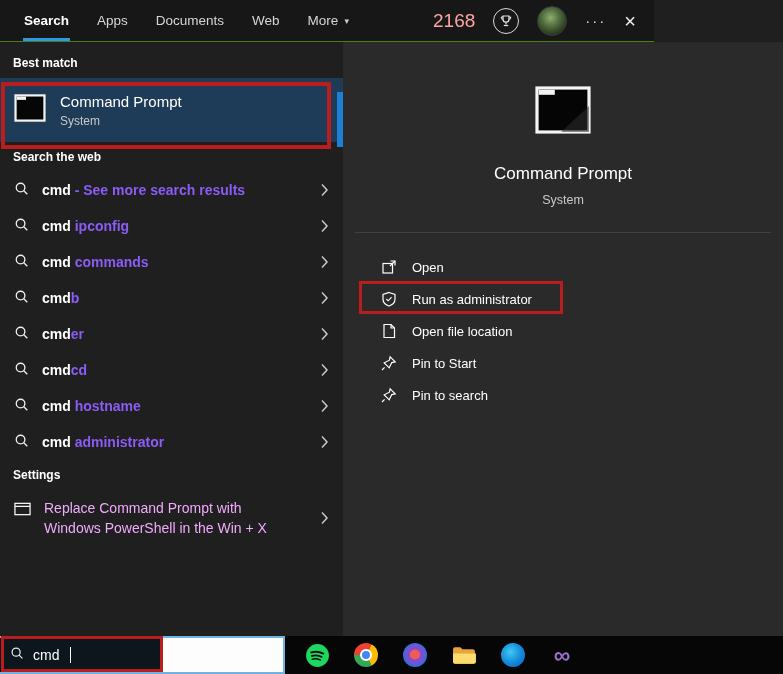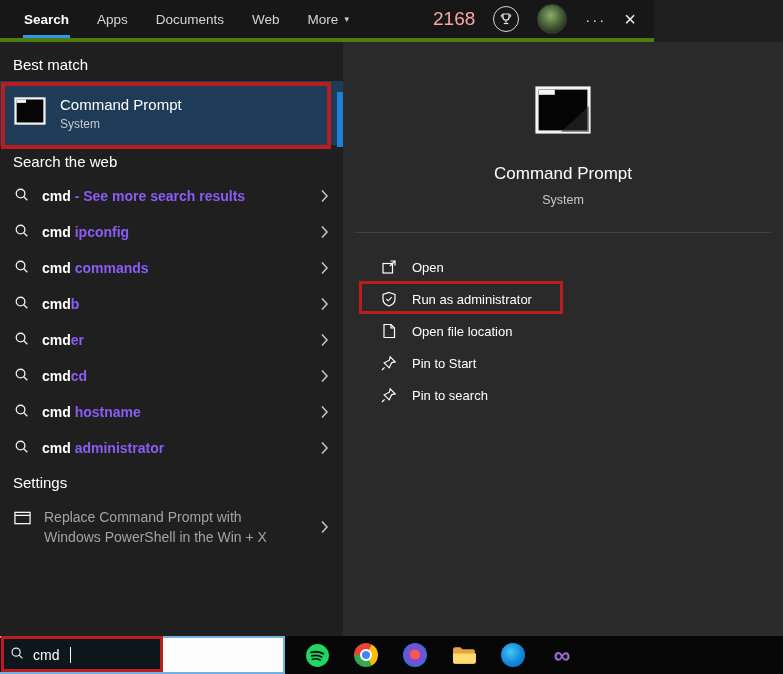--- a/index.html
+++ b/index.html
@@ -1,21 +1,21 @@
 <!DOCTYPE html>
 <html><head>
 <meta charset="utf-8">
 <style>
   html,body{margin:0;padding:0;background:#000;}
   .screen{position:relative;width:783px;height:674px;overflow:hidden;
     font-family:"Liberation Sans",sans-serif;color:#fff;background:#1f1f1f;}
 
   
   .header{position:absolute;top:0;left:0;width:654px;height:42px;background:#171717;
-    display:flex;align-items:center;border-bottom:4px solid #4d7c0f;box-sizing:border-box;}
+    display:flex;align-items:center;border-bottom:1px solid #4d7c0f;box-sizing:border-box;}
   .tabs{display:flex;gap:28px;padding-left:24px;height:100%;}
   .tab{position:relative;display:flex;align-items:center;font-size:13.5px;color:#d6d6d6;cursor:default;}
   .tab.active{color:#fff;font-weight:700;}
   .tab.active::after{content:"";position:absolute;left:-1px;right:-1px;bottom:0;height:3px;background:#2b98e8;}
   .tab .caret{font-size:9px;margin-left:6px;color:#cfcfcf;}
   .header-right{margin-left:auto;display:flex;align-items:center;gap:18px;padding-right:18px;}
   .points{font-size:19px;color:#fca5a5;}
   .trophy-badge{width:26px;height:26px;border-radius:50%;border:1.5px solid #d9d9d9;
     display:flex;align-items:center;justify-content:center;box-sizing:border-box;}
   .avatar{width:30px;height:30px;border-radius:50%;
@@ -23,36 +23,36 @@
     border:1px solid #3c3c3c;box-sizing:border-box;}
   .ellipsis{font-size:15px;color:#e0e0e0;letter-spacing:2px;}
   .close{font-size:20px;color:#f0f0f0;line-height:1;}
 
   
   .main{position:absolute;top:42px;left:0;width:783px;height:594px;display:flex;}
   .left{width:343px;background:#1f1f1f;box-sizing:border-box;padding-top:6px;}
   .right{flex:1;background:#2a2a2a;display:flex;flex-direction:column;align-items:center;
     padding-top:44px;box-sizing:border-box;}
 
-  .section-label{font-size:15px;font-weight:400;color:#fff;padding:8px 13px 8px 13px;}
+  .section-label{font-size:12px;font-weight:700;color:#fff;padding:8px 13px 8px 13px;}
   .best-match{height:64px;background:#1e3c57;display:flex;align-items:center;gap:14px;
     padding:0 14px;cursor:default;}
   .bm-text{display:flex;flex-direction:column;gap:4px;}
   .bm-title{font-size:15px;color:#fff;}
   .bm-sub{font-size:12px;color:#c9c9c9;}
 
   .suggestion-row{height:36px;display:flex;align-items:center;gap:13px;padding:0 14px;cursor:default;}
   .suggestion-row .text{font-size:14px;white-space:pre;}
   .query{font-weight:700;color:#fff;}
   .rest{font-weight:700;color:#8b5cf6;}
   .suggestion-row:first-of-type .rest{font-weight:400;color:#b5b5b5;}
   .chev{margin-left:auto;display:flex;align-items:center;}
 
   .settings-item{display:flex;align-items:flex-start;gap:13px;padding:8px 14px 0 14px;cursor:default;}
-  .settings-item .stext{font-size:14px;line-height:1.45;width:238px;color:#a3a3a3;}
+  .settings-item .stext{font-size:14px;line-height:1.45;width:238px;color:#f0abfc;}
   .settings-item .chev{align-self:center;}
 
   
   .big-cmd-icon{width:56px;height:48px;}
   .rp-title{margin-top:30px;font-size:17px;color:#fff;}
   .rp-sub{margin-top:9px;font-size:12.5px;color:#c9c9c9;}
   .rp-divider{width:416px;height:1px;background:#414141;margin-top:25px;}
   .actions{align-self:stretch;padding:18px 0 0 37px;}
   .action{height:32px;display:flex;align-items:center;gap:15px;font-size:13px;cursor:default;}
   .aicon{width:17px;height:17px;display:flex;align-items:center;justify-content:center;}

